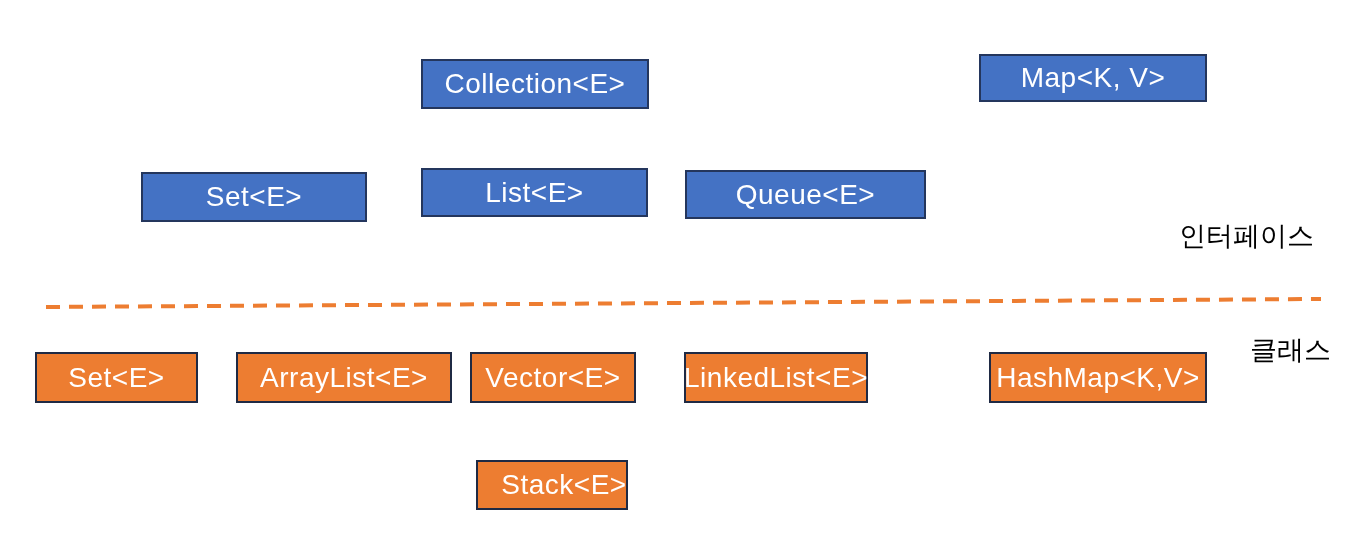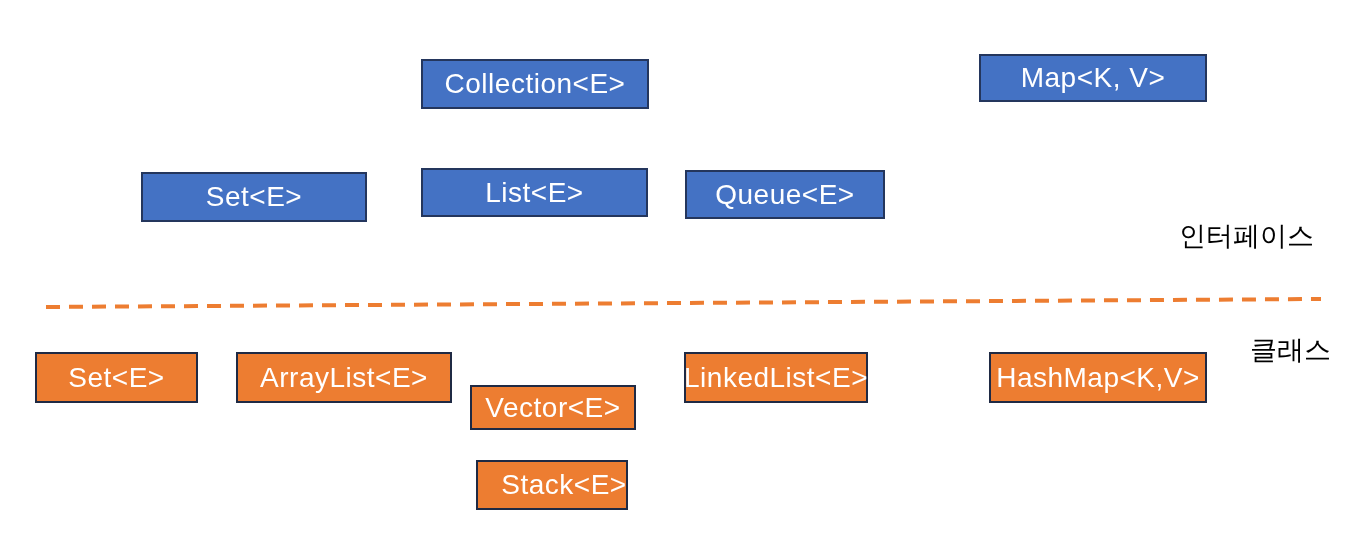--- a/index.html
+++ b/index.html
@@ -55,26 +55,26 @@
 
 <div class="stage">
   <svg class="divider-svg" viewBox="0 0 1367 549" xmlns="http://www.w3.org/2000/svg">
       <line x1="46" y1="307" x2="1321" y2="299" stroke="#ED7D31" stroke-width="4" stroke-dasharray="14 9"></line>
     </svg>
   <div class="layer" id="interfaces-layer">
       <div class="box interface" style="left: 421px; top: 59px; width: 228px; height: 50px;">Collection&lt;E&gt;</div>
       <div class="box interface" style="left: 979px; top: 54px; width: 228px; height: 48px;">Map&lt;K, V&gt;</div>
       <div class="box interface" style="left: 141px; top: 172px; width: 226px; height: 50px;">Set&lt;E&gt;</div>
       <div class="box interface" style="left: 421px; top: 168px; width: 227px; height: 49px;">List&lt;E&gt;</div>
-      <div class="box interface" style="left: 685px; top: 170px; width: 200px; height: 49px;">Queue&lt;E&gt;</div>
+      <div class="box interface" style="left: 685px; top: 170px; width: 241px; height: 49px;">Queue&lt;E&gt;</div>
     </div>
   <div class="layer" id="classes-layer">
       <div class="box class" style="left: 35px; top: 352px; width: 163px; height: 51px;">Set&lt;E&gt;</div>
       <div class="box class" style="left: 236px; top: 352px; width: 216px; height: 51px;">ArrayList&lt;E&gt;</div>
-      <div class="box class" style="left: 470px; top: 352px; width: 166px; height: 45px; margin-top: 33px;">Vector&lt;E&gt;</div>
+      <div class="box class" style="left: 470px; top: 352px; width: 166px; height: 51px;">Vector&lt;E&gt;</div>
       <div class="box class" style="left: 684px; top: 352px; width: 184px; height: 51px;">LinkedList&lt;E&gt;</div>
       <div class="box class" style="left: 989px; top: 352px; width: 218px; height: 51px;">HashMap&lt;K,V&gt;</div>
       <div class="box class" style="left: 476px; top: 460px; width: 152px; height: 50px; padding-left: 24px;">Stack&lt;E&gt;</div>
     </div>
   <div class="layer" id="labels-layer">
       <div class="side-label" style="left: 1159px; top: 222px;">인터페이스</div>
       <div class="side-label" style="left: 1230px; top: 336px;">클래스</div>
     </div>
 </div>
 

